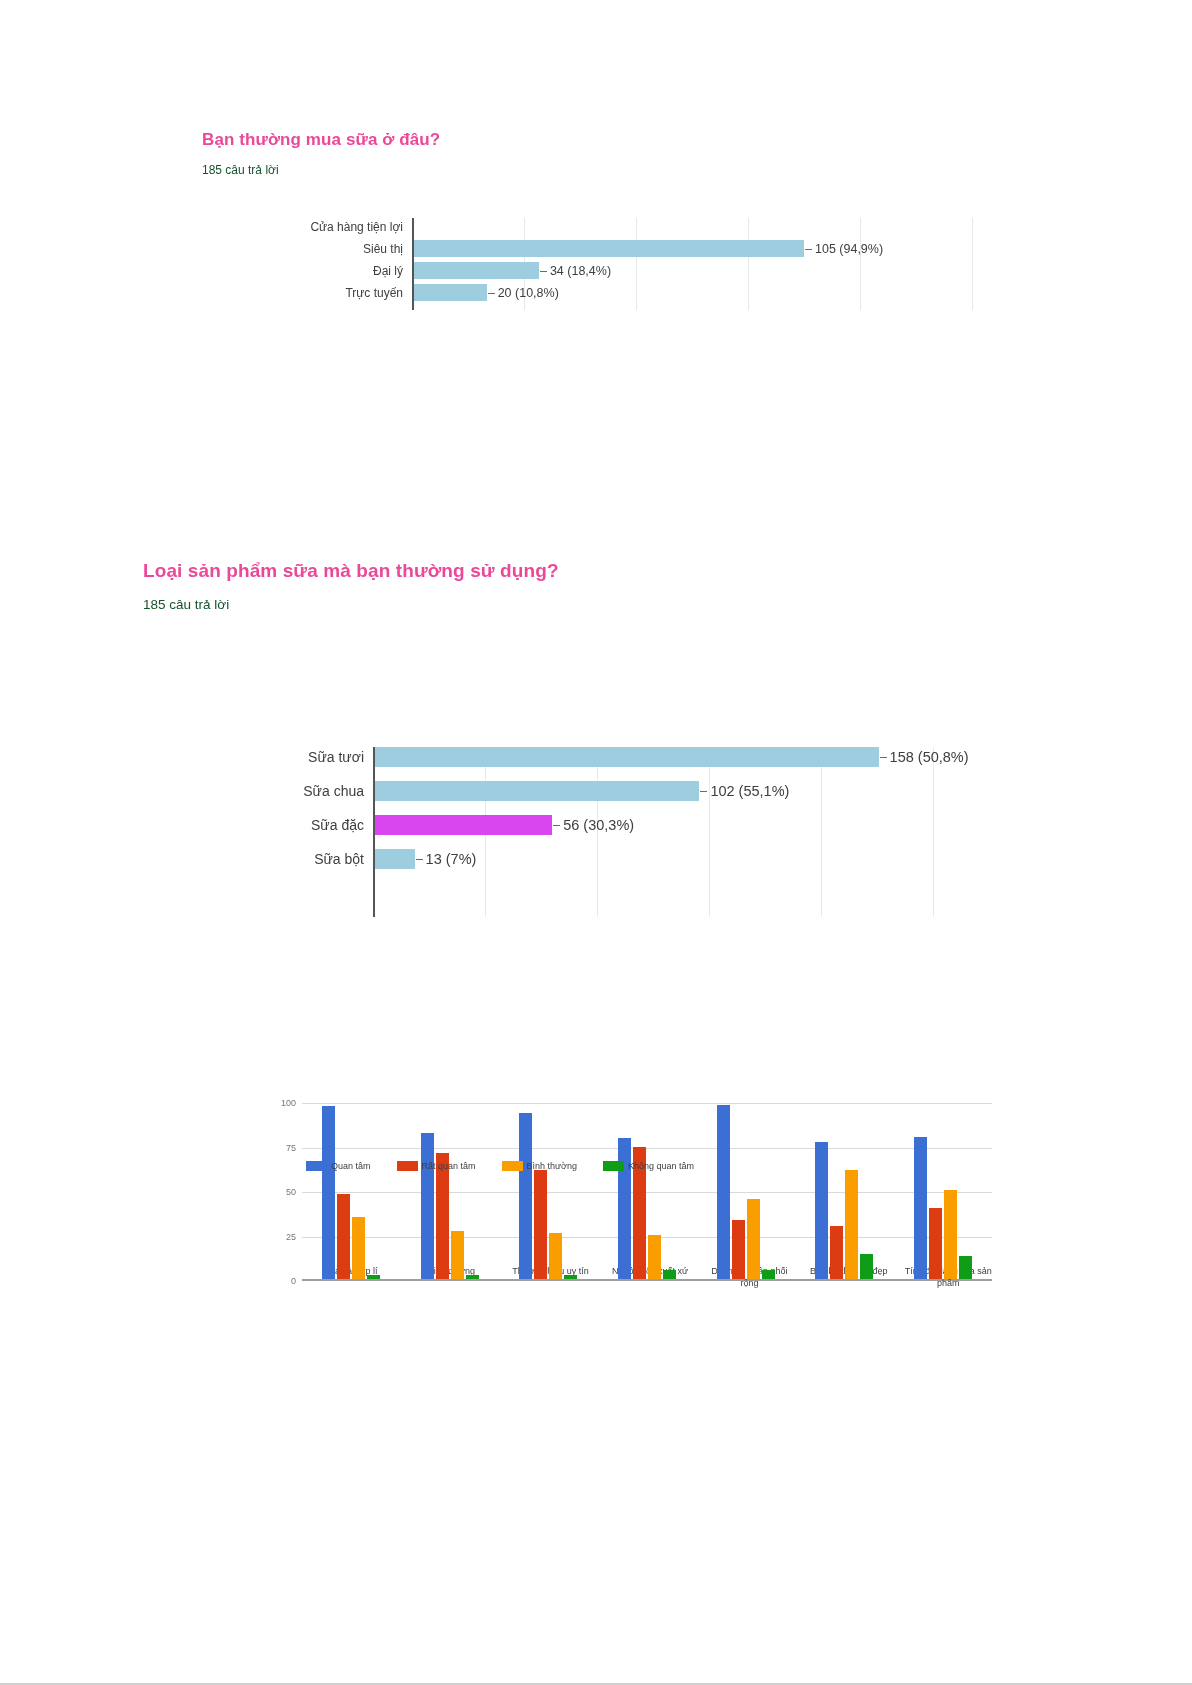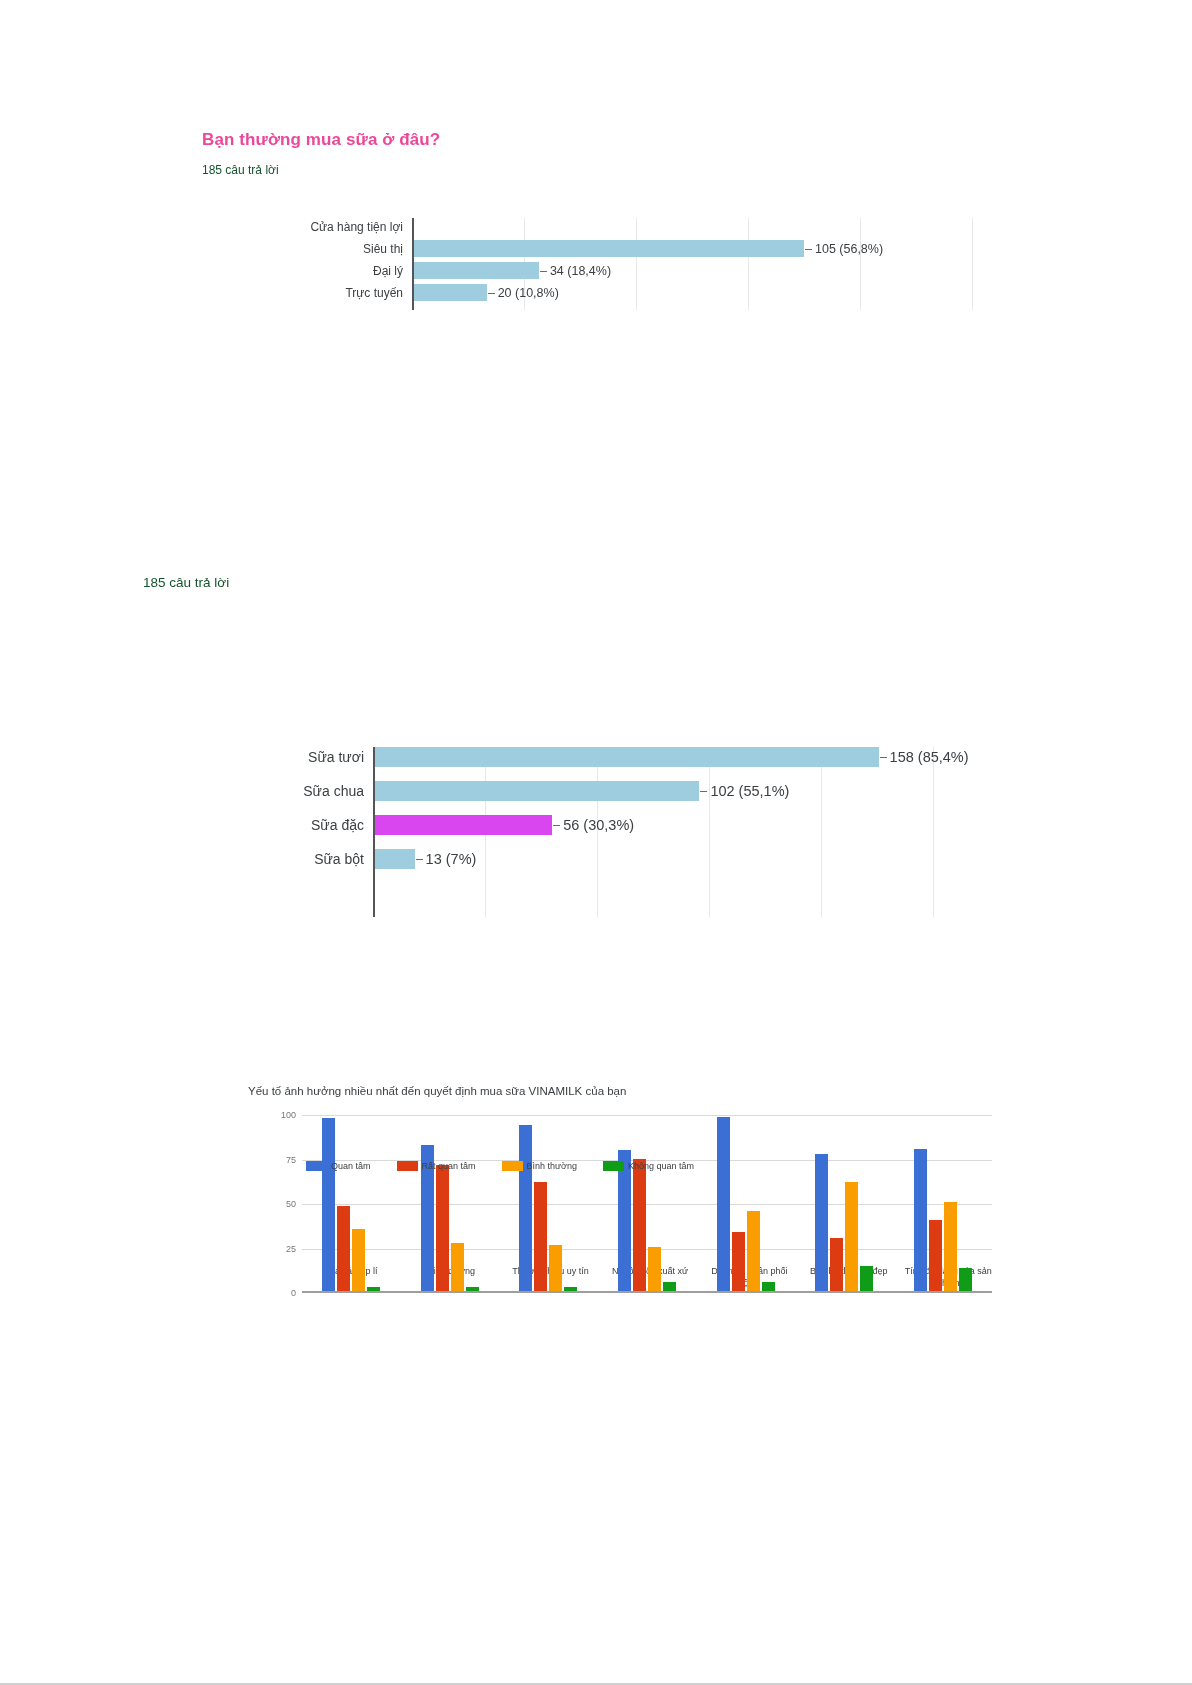--- a/index.html
+++ b/index.html
@@ -207,56 +207,57 @@
       <div class="hbar-grid" style="left: 336px;"></div>
       <div class="hbar-grid" style="left: 448px;"></div>
       <div class="hbar-grid" style="left: 560px;"></div>
       <div class="hbar-rows" id="chart1-rows">
         <div class="hbar-row">
           <div class="hbar-label">Cửa hàng tiện lợi</div>
         </div>
         <div class="hbar-row">
           <div class="hbar-label">Siêu thị</div>
           <div class="hbar-fill" style="width: 392px; background: rgb(159, 205, 224);">
-            <div class="hbar-value">105 (56,8%)</div>
+            <div class="hbar-value">105 (94,9%)</div>
           </div>
         </div>
         <div class="hbar-row">
           <div class="hbar-label">Đại lý</div>
           <div class="hbar-fill" style="width: 126.933px; background: rgb(159, 205, 224);">
             <div class="hbar-value">34 (18,4%)</div>
           </div>
         </div>
         <div class="hbar-row">
           <div class="hbar-label">Trực tuyến</div>
           <div class="hbar-fill" style="width: 74.6667px; background: rgb(159, 205, 224);">
             <div class="hbar-value">20 (10,8%)</div>
           </div>
         </div>
       </div>
   </div>
 </div>
 
 <div class="q-block" id="q2" style="left:143px; top:560px;">
+  <div class="q-title" style="font-size:19px;">Loại sản phẩm sữa mà bạn thường sử dụng?</div>
   <div class="q-sub" style="font-size:13.5px; margin-top:15px;">185 câu trả lời</div>
 </div>
 
 <div class="q-block hbar-chart" id="chart2" style="left:0px; top:655px; width:1192px;">
   <div class="hbar-plot">
     <div class="hbar-axis"></div>
     <div class="hbar-grid" style="left: 112px;"></div>
       <div class="hbar-grid" style="left: 224px;"></div>
       <div class="hbar-grid" style="left: 336px;"></div>
       <div class="hbar-grid" style="left: 448px;"></div>
       <div class="hbar-grid" style="left: 560px;"></div>
       <div class="hbar-rows" id="chart2-rows">
         <div class="hbar-row">
           <div class="hbar-label">Sữa tươi</div>
           <div class="hbar-fill" style="width: 505.6px; background: rgb(159, 205, 224);">
-            <div class="hbar-value">158 (85,4%)</div>
+            <div class="hbar-value">158 (50,8%)</div>
           </div>
         </div>
         <div class="hbar-row">
           <div class="hbar-label">Sữa chua</div>
           <div class="hbar-fill" style="width: 326.4px; background: rgb(159, 205, 224);">
             <div class="hbar-value">102 (55,1%)</div>
           </div>
         </div>
         <div class="hbar-row">
           <div class="hbar-label">Sữa đặc</div>
@@ -268,21 +269,20 @@
           <div class="hbar-label">Sữa bột</div>
           <div class="hbar-fill" style="width: 41.6px; background: rgb(159, 205, 224);">
             <div class="hbar-value">13 (7%)</div>
           </div>
         </div>
       </div>
   </div>
 </div>
 
 <div id="chart3">
-  <div class="vbar-title">Yếu tố ảnh hưởng nhiều nhất đến quyết định mua sữa VINAMILK của bạn</div>
 
   <div class="vbar-legend" id="chart3-legend">
       <div class="lg-item">
         <span class="lg-swatch" style="background: rgb(59, 111, 212);"></span>
         <span class="lg-text">Quan tâm</span>
       </div>
       <div class="lg-item">
         <span class="lg-swatch" style="background: rgb(221, 59, 18);"></span>
         <span class="lg-text">Rất quan tâm</span>
       </div>

